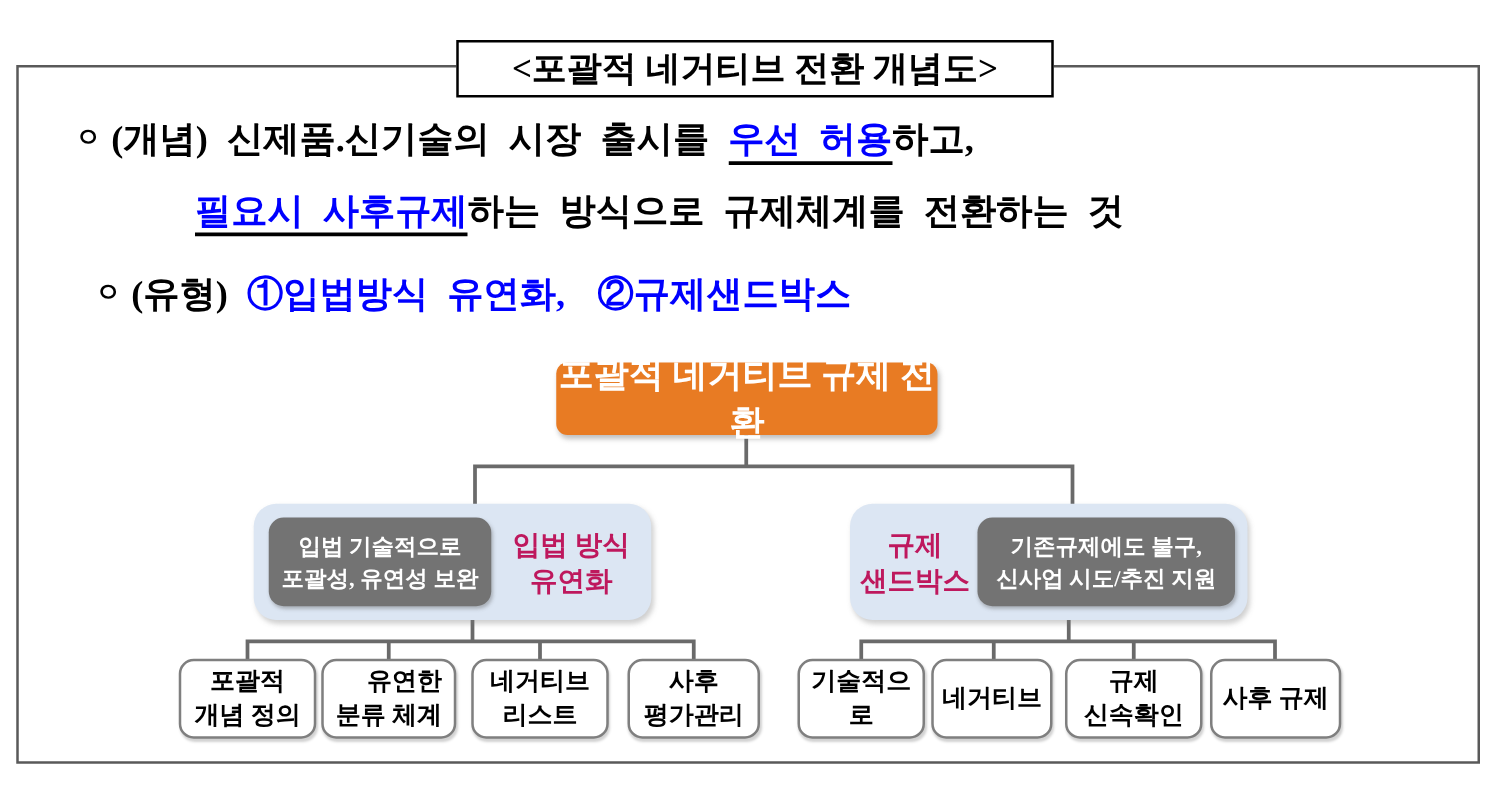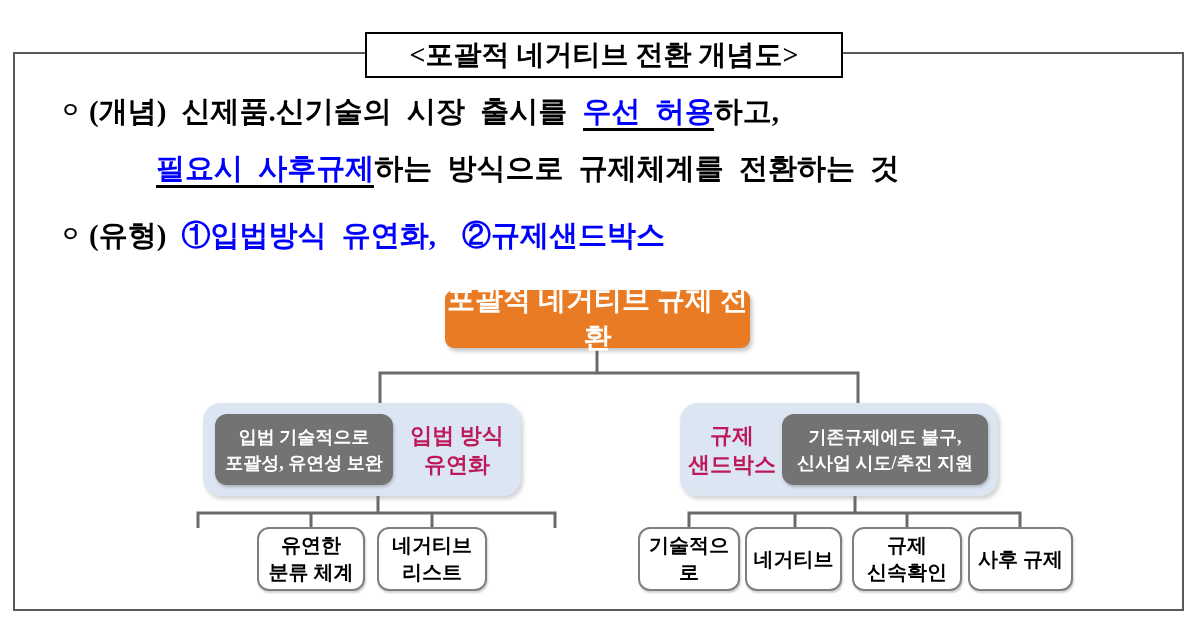--- a/index.html
+++ b/index.html
@@ -13,21 +13,21 @@
   }
   .title-box{
     position:absolute;left:365px;top:32px;width:478px;height:46px;z-index:3;
     background:#ffffff;border:2px solid #000;box-sizing:border-box;
     display:flex;align-items:center;justify-content:center;
     font-size:28px;letter-spacing:0px;
   }
   .bullet-line{position:absolute;z-index:2;font-size:29px;word-spacing:8px;white-space:nowrap;text-align:center;}
   .line1{left:60px;top:92px;}
   .line2{left:156px;top:149px;}
-  .line3{left:60px;top:216px;}
+  .line3{left:76px;top:216px;}
   .bullet{font-size:21px;position:relative;top:-4px;margin-right:8px;}
   .hl{color:#0000FF;border-bottom:3px solid #000;padding-bottom:1px;}
   .blue{color:#0000FF;}
   .item2{margin-left:26px;}
   .connectors{position:absolute;left:0;top:0;z-index:1;}
   .node{position:absolute;z-index:2;box-sizing:border-box;display:flex;align-items:center;justify-content:center;text-align:center;}
   .root-node{
     left:445px;top:290px;width:305px;height:58px;background:#E87B23;border-radius:9px;
     color:#fff;font-size:28px;box-shadow:2px 3px 4px rgba(100,100,100,0.4);
   }
@@ -40,21 +40,21 @@
   }
   .badge-left{left:215px;top:414px;width:178px;height:71px;}
   .badge-right{left:782px;top:414px;width:206px;height:71px;}
   .branch-label{color:#be185d;font-size:22px;line-height:29px;white-space:pre-line;}
   .label-left{left:395px;top:414px;width:124px;height:71px;}
   .label-right{left:682px;top:414px;width:100px;height:71px;}
   .leaf{
     background:#fff;border:2px solid #7F7F7F;border-radius:12px;height:64px;top:527px;
     font-size:20px;line-height:27px;white-space:pre-line;box-shadow:1px 2px 2px rgba(0,0,0,0.18);
   }
-  .l1{left:143px;width:110px;} .l2{left:257px;width:108px;} .l3{left:377px;width:110px;} .l4{left:502px;width:106px;}
+  .l1{left:143px;width:110px;} .l2{left:257px;width:108px;text-align:right;} .l3{left:377px;width:110px;} .l4{left:502px;width:106px;}
   .r1{left:638px;width:102px;} .r2{left:745px;width:97px;}  .r3{left:852px;width:110px;} .r4{left:968px;width:105px;}
 </style>
 </head>
 <body>
 
 <div class="canvas">
 
   <div class="frame"></div>
 
   <svg class="connectors" width="1200" height="638" viewBox="0 0 1200 638">
@@ -89,24 +89,28 @@
 포괄성, 유연성 보완</div>
   <div class="node branch-label label-left">입법 방식
 유연화</div>
 
   <div class="node branch branch-right"></div>
   <div class="node branch-label label-right">규제
 샌드박스</div>
   <div class="node badge badge-right">기존규제에도 불구,
 신사업 시도/추진 지원</div>
 
+  <div class="node leaf l1">포괄적
+개념 정의</div>
   <div class="node leaf l2">유연한
 분류 체계</div>
   <div class="node leaf l3">네거티브
 리스트</div>
+  <div class="node leaf l4">사후
+평가관리</div>
 
   <div class="node leaf r1">기술적으로</div>
   <div class="node leaf r2">네거티브</div>
   <div class="node leaf r3">규제
 신속확인</div>
   <div class="node leaf r4">사후 규제</div>
 
 </div>
 
 </body></html>

